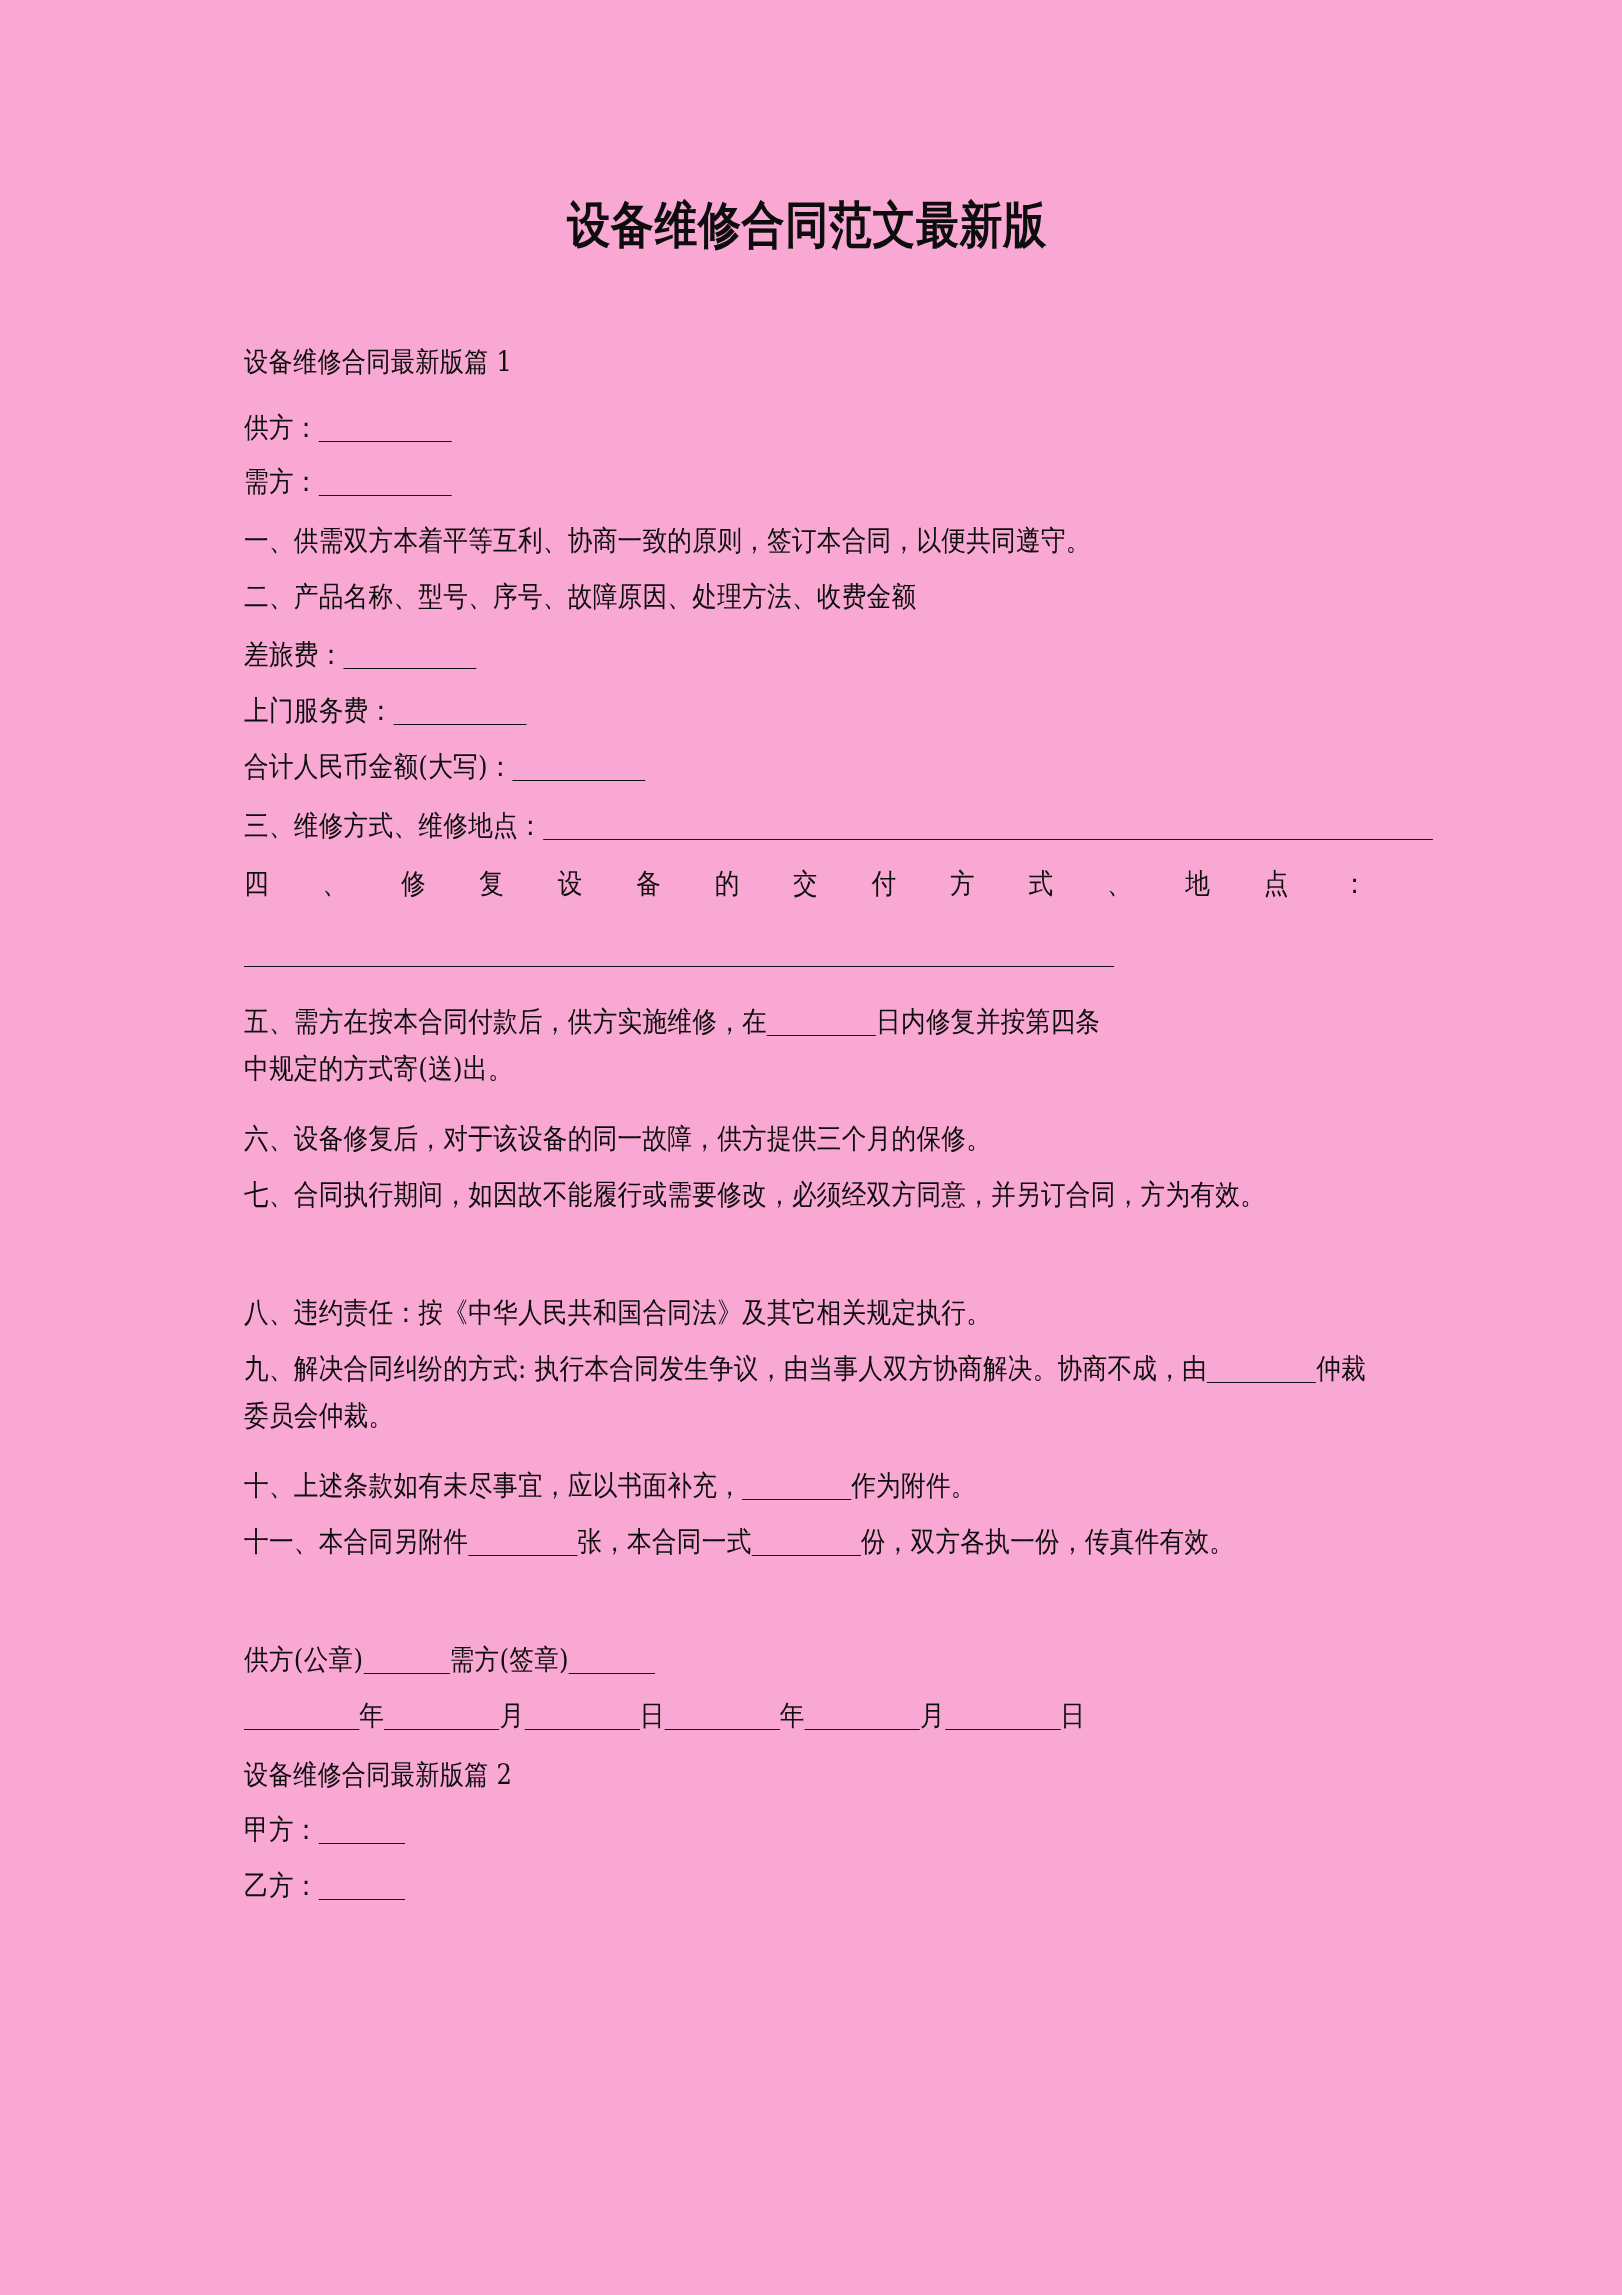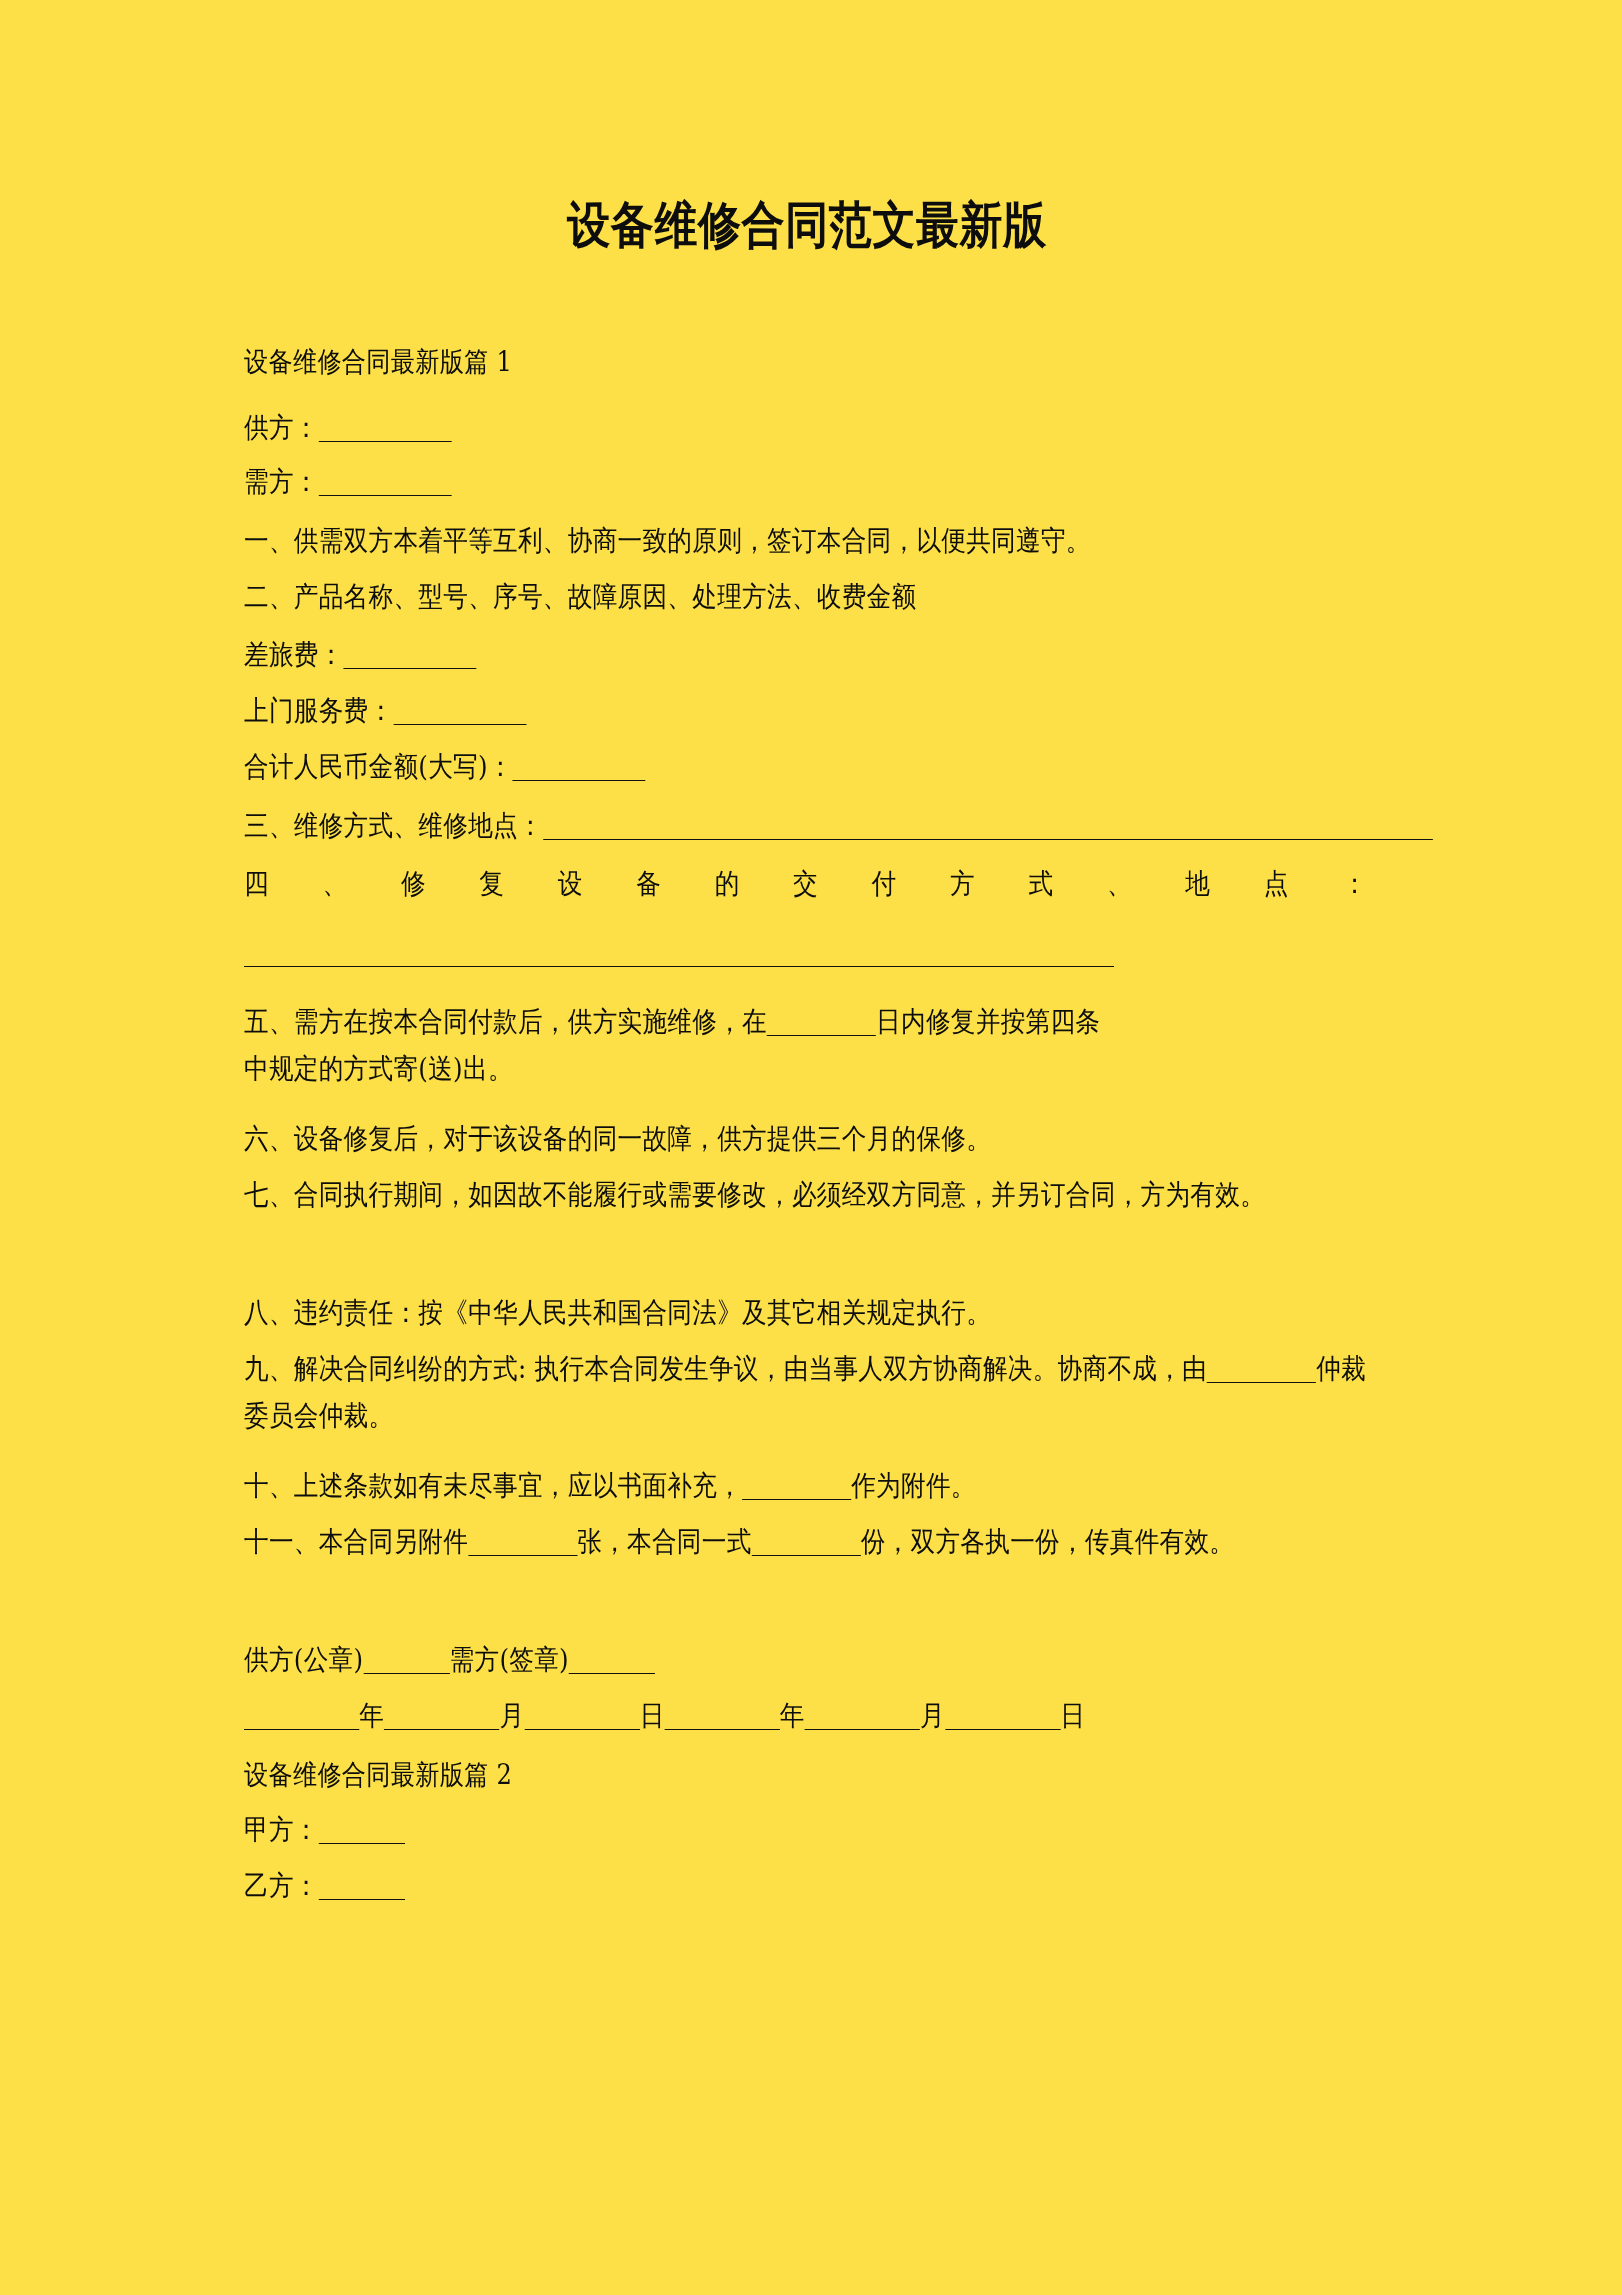--- a/index.html
+++ b/index.html
@@ -89,21 +89,21 @@
   }
 
   
   .spread {
     letter-spacing: 0;
   }
 </style>
 </head>
 <body>
 
-<div class="page" style="background: #fde047; color: rgb(13, 13, 13);">
+<div class="page" style="background: #f9a8d4; color: rgb(13, 13, 13);">
   <div class="doc-body">
 
     <div class="doc-title">设备维修合同范文最新版</div>
 
     <div class="para section-head" style="top:338px;">设备维修合同最新版篇 1</div>
 
     <div class="para" style="top:404px;"><span>供方：</span><span class="blank b-lg"></span></div>
 
     <div class="para" style="top:458px;"><span>需方：</span><span class="blank b-lg"></span></div>
 

